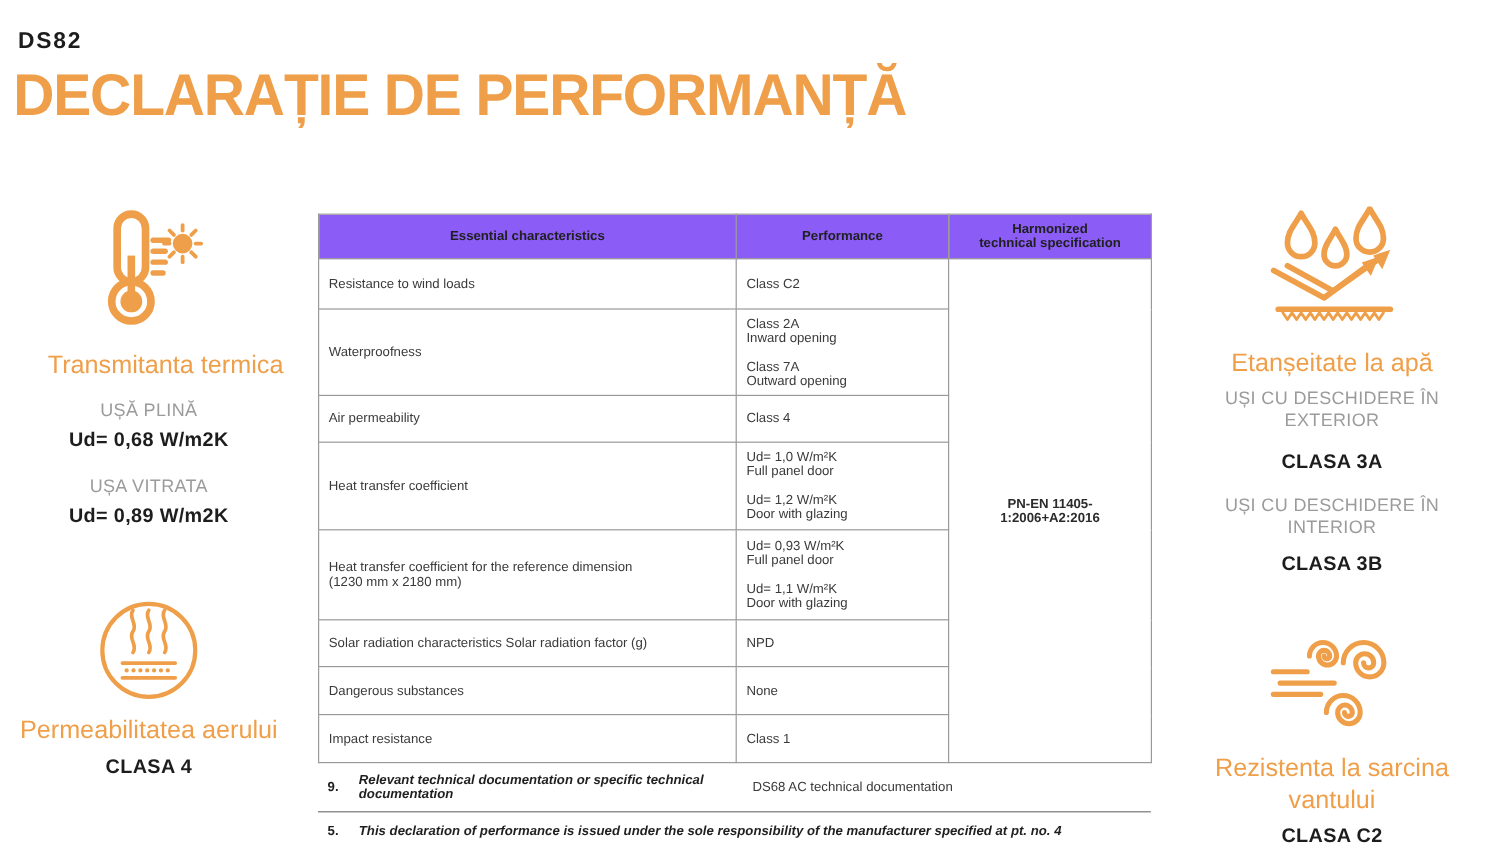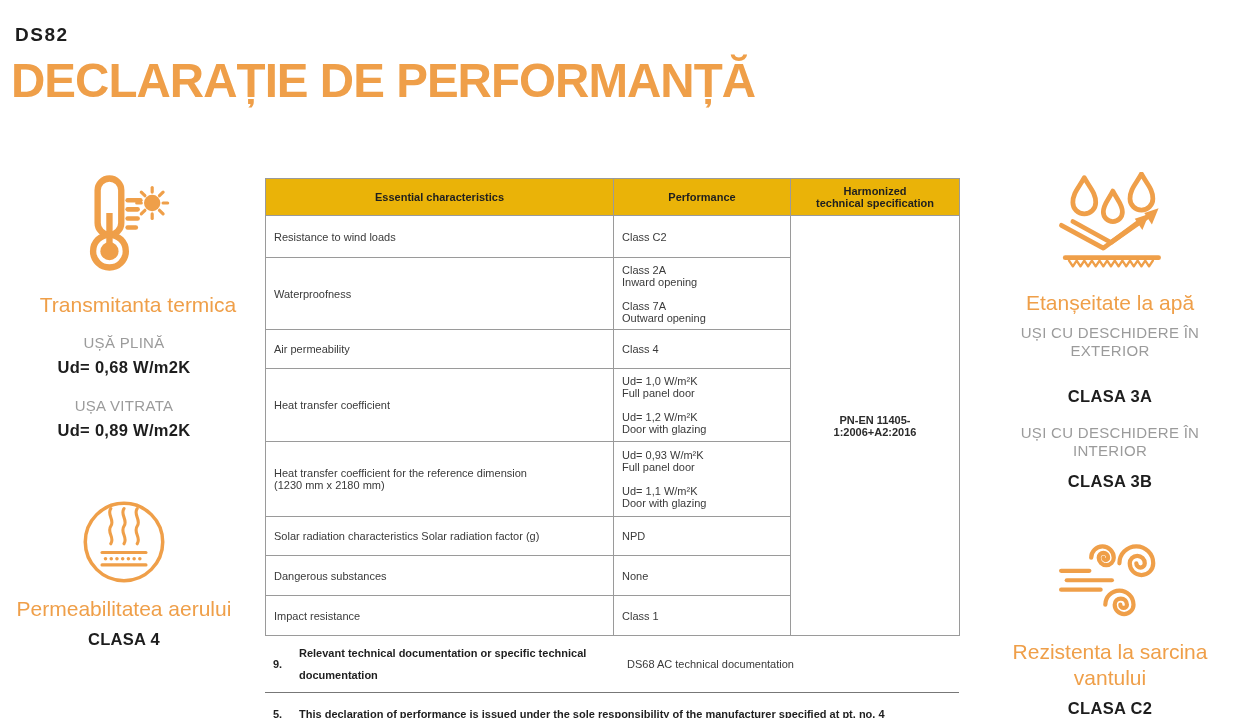--- a/index.html
+++ b/index.html
@@ -20,34 +20,34 @@
   #right-panel { left:1000px; top:172px; width:220px; }
   .panel-title { color:#EF9F49; font-size:21px; line-height:26px; }
   .muted-label { color:#9B9B9B; font-size:15px; line-height:18px; letter-spacing:0.3px; }
   .class-value { color:#1d1d1d; font-size:16.5px; font-weight:bold; letter-spacing:0.3px; }
 
   
   #table-block { left:265px; top:178px; width:694px; }
   table { border-collapse:collapse; width:694px; table-layout:fixed; }
   th, td { border:1px solid #9a9a9a; font-size:11px; color:#3a3a3a;
            padding:4px 8px; vertical-align:middle; }
-  th { background:#eab308; font-weight:bold; color:#1f1f1f; text-align:center;
+  th { background:#8b5cf6; font-weight:bold; color:#1f1f1f; text-align:center;
        white-space:pre-line; height:37px; }
   col.c1 { width:348px; } col.c2 { width:177px; } col.c3 { width:169px; }
   td.harmonized { font-weight:bold; text-align:center; color:#2b2b2b; }
   .ml { white-space:pre-line; }
   tr.r1 td{height:42px;} tr.r2 td{height:72px;} tr.r3 td{height:39px;}
   tr.r4 td{height:73px;} tr.r5 td{height:75px;} tr.r6 td{height:39px;}
   tr.r7 td{height:40px;} tr.r8 td{height:40px;}
 
   
   .note { display:grid; grid-template-columns:34px 326px 1fr; column-gap:0;
           font-size:11px; color:#1f1f1f; align-items:center; }
   .note .num { padding-left:8px; font-weight:bold; }
-  .note .txt { font-weight:bold; line-height:22px; }
+  .note .txt { font-weight:bold; line-height:12px;font-style:italic; }
   .note .val { padding-left:2px; color:#3a3a3a; }
   #note-9 { margin-top:6px; min-height:28px; }
   .note-divider { border-top:1px solid #777; margin-top:6px; }
   #note-10 { margin-top:10px; grid-template-columns:34px 1fr; }
 
   svg { display:block; }
   .i-stroke { stroke:#EF9F49; fill:none; stroke-linecap:round; stroke-linejoin:round; }
   .i-fill   { fill:#EF9F49; stroke:none; }
 
   
@@ -55,21 +55,21 @@
   #solid-door-label { margin-top:16px; }
   #solid-door-value { margin-top:6px; }
   #glazed-door-label { margin-top:20px; }
   #glazed-door-value { margin-top:6px; }
   #air-icon { margin-top:58px; }
   #air-title { margin-top:10px; }
   #air-class { margin-top:8px;text-align:right; }
 
   #water-title { margin-top:18px; }
   #exterior-label { margin-top:8px; }
-  #exterior-class { margin-top:27px; }
+  #exterior-class { margin-top:16px; }
   #interior-label { margin-top:18px; }
   #interior-class { margin-top:12px; }
   #wind-icon { margin-top:46px; }
   #wind-title { margin-top:8px; }
   #wind-class { margin-top:8px; }
 </style>
 </head>
 <body>
 
 <div class="abs" id="product-code">DS82</div>

